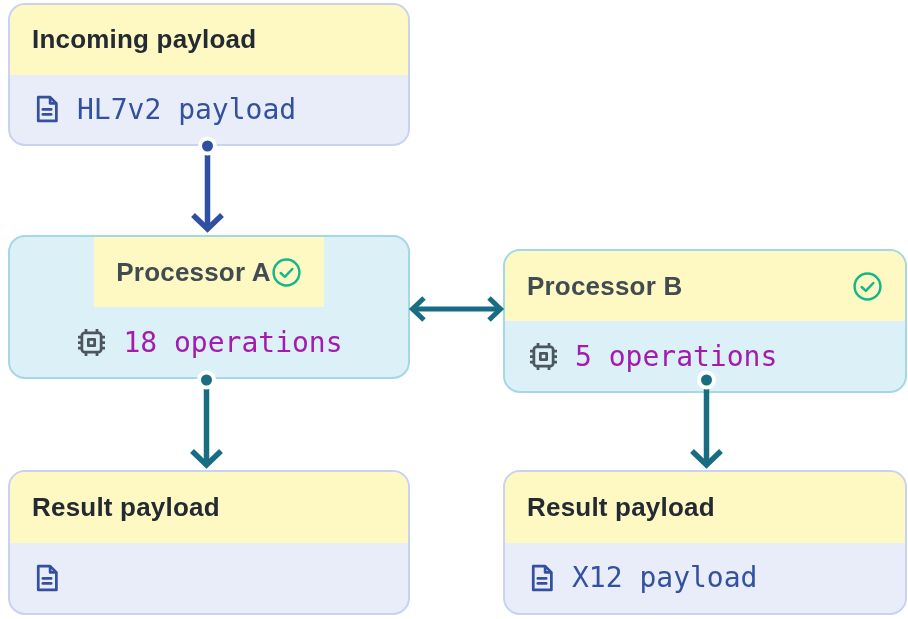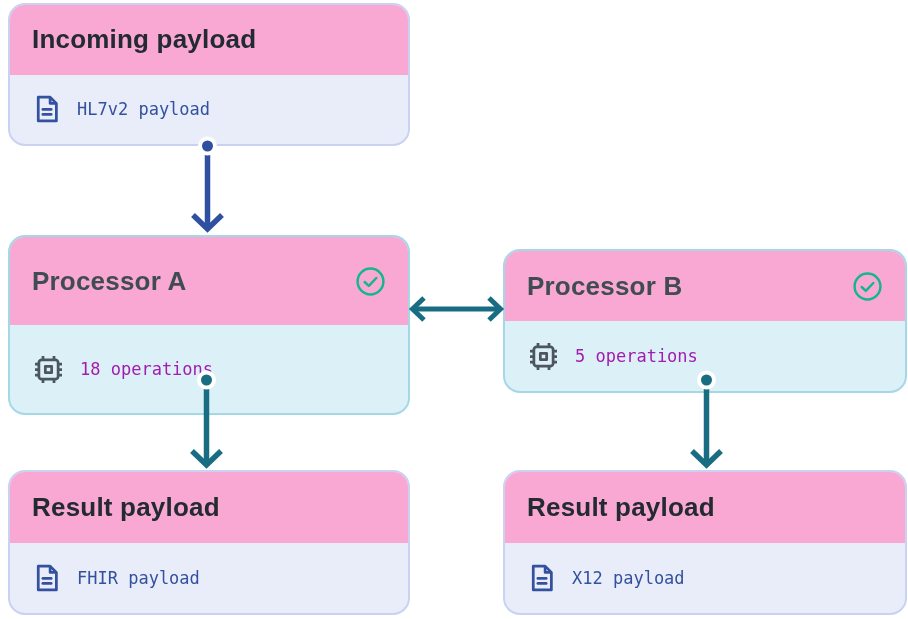--- a/index.html
+++ b/index.html
@@ -15,21 +15,21 @@
     position: absolute;
     box-sizing: border-box;
     border-radius: 17px;
     display: flex;
     flex-direction: column;
     overflow: hidden;
   }
   .payload-card { border: 2px solid #c9d2f0; background: #e9edfa; }
   .processor-card { border: 2px solid #a5d8e6; background: #dcf0f7; }
   .card-header {
-    background: #f9a8d4;
+    background: #fef9c3;
     height: 50%;
     display: flex;
     align-items: center;
     justify-content: space-between;
     padding: 0 22px;
   }
   .card-body {
     height: 50%;
     display: flex;
     align-items: center;
@@ -39,21 +39,21 @@
   .card-title {
     font-size: 26px;
     font-weight: 700;
     letter-spacing: 0.2px;
     white-space: nowrap;
   }
   .t-dark { color: #242a31; }
   .t-slate { color: #414c52; }
   .mono {
     font-family: "DejaVu Sans Mono", monospace;
-    font-size: 17px;
+    font-size: 28px;
     white-space: nowrap;
   }
   .indigo { color: #33519e; }
   .gray { color: #a21caf; }
   .edge { position: absolute; }
   .icon { flex: 0 0 auto; display: block; }
 </style>
 </head>
 <body>
 
@@ -67,21 +67,21 @@
       <svg class="icon" viewBox="0 0 24 24" width="30" height="30" fill="none" stroke="#33519e" stroke-width="2.2" stroke-linejoin="round">
         <path d="M5 2.5 H14.5 L19.5 7.5 V21.5 H5 Z"></path>
         <path d="M14.5 2.5 V7.5 H19.5"></path>
         <path d="M8.7 12.3 H15.3" stroke-linecap="round"></path>
         <path d="M8.7 16.3 H15.3" stroke-linecap="round"></path>
       </svg>
       <span class="mono indigo">HL7v2 payload</span>
     </div>
   </div>
 
-  <div class="card processor-card" style="left:8px; top:235px; width:402px; height:180px;">
+  <div class="card processor-card" style="left:8px; top:235px; width:402px; height:144px;align-items:center;">
     <div class="card-header">
       <span class="card-title t-slate">Processor A</span>
       <svg class="icon" viewBox="0 0 24 24" width="31" height="31" fill="none" stroke="#14b789" stroke-width="1.9">
         <circle cx="12" cy="12" r="10"></circle>
         <path d="M7.5 12.4 L10.7 15.4 L16.5 9.3" stroke-linecap="round" stroke-linejoin="round"></path>
       </svg>
     </div>
     <div class="card-body">
       <svg class="icon" viewBox="0 0 24 24" width="33" height="33" fill="none" stroke="#4d565e" stroke-width="2" stroke-linejoin="round">
         <rect x="5" y="5" width="14" height="14" rx="2"></rect>
@@ -120,21 +120,20 @@
     <div class="card-header">
       <span class="card-title t-dark">Result payload</span>
     </div>
     <div class="card-body">
       <svg class="icon" viewBox="0 0 24 24" width="30" height="30" fill="none" stroke="#33519e" stroke-width="2.2" stroke-linejoin="round">
         <path d="M5 2.5 H14.5 L19.5 7.5 V21.5 H5 Z"></path>
         <path d="M14.5 2.5 V7.5 H19.5"></path>
         <path d="M8.7 12.3 H15.3" stroke-linecap="round"></path>
         <path d="M8.7 16.3 H15.3" stroke-linecap="round"></path>
       </svg>
-      <span class="mono indigo">FHIR payload</span>
     </div>
   </div>
 
   <div class="card payload-card" style="left:503px; top:470px; width:404px; height:145px;">
     <div class="card-header">
       <span class="card-title t-dark">Result payload</span>
     </div>
     <div class="card-body">
       <svg class="icon" viewBox="0 0 24 24" width="30" height="30" fill="none" stroke="#33519e" stroke-width="2.2" stroke-linejoin="round">
         <path d="M5 2.5 H14.5 L19.5 7.5 V21.5 H5 Z"></path>

